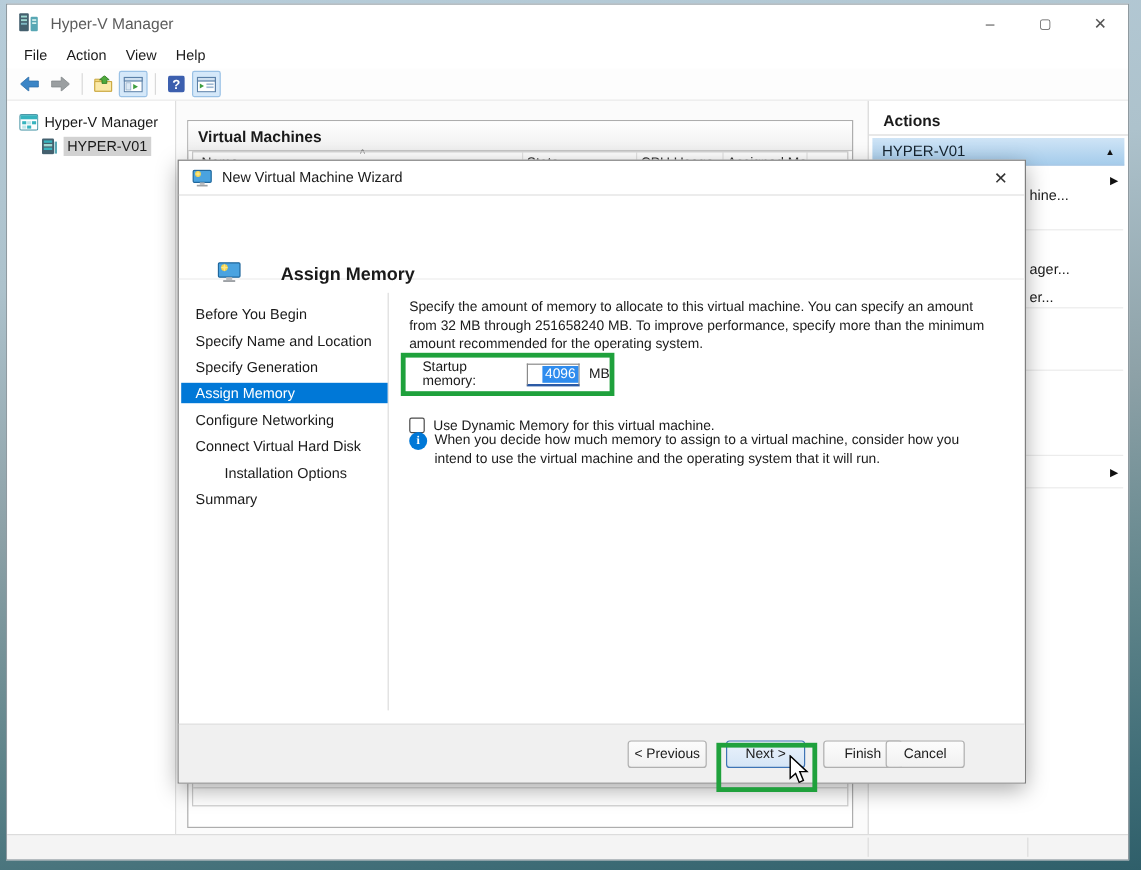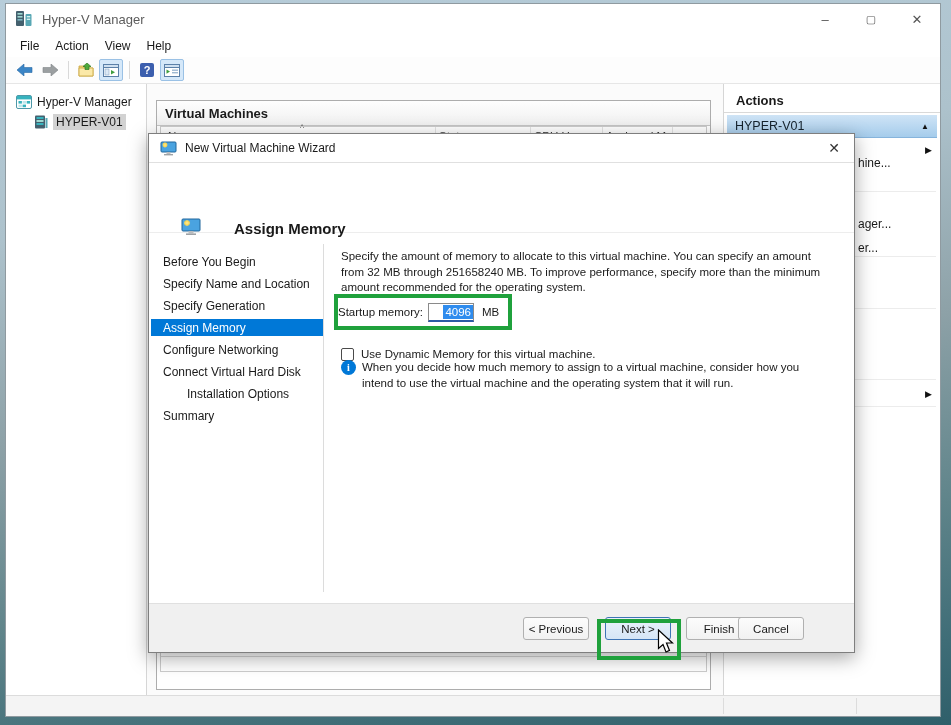--- a/index.html
+++ b/index.html
@@ -71,25 +71,25 @@
   .dlg-header { height: 70px; position: relative; border-bottom: 1px solid #ededed; }
   .dlg-header .hicon { position: absolute; left: 32px; top: 55px; }
   .dlg-header .heading { position: absolute; left: 85px; top: 57px; font-weight: bold; font-size: 15px; }
   .nav-divider { position: absolute; left: 174px; top: 110px; width: 1px; height: 348px; background: #dcdcdc; }
   .navlist { position: absolute; left: 2px; top: 117px; width: 172px; }
   .nav-item { height: 22px; display: flex; align-items: center; padding-left: 12px; font-size: 12px; }
   .nav-item.indent { padding-left: 36px; }
   .nav-item.selected { background: #0078d7; color: #fff; height: 17px; margin: 2px 0 3px 0; }
   .intro { position: absolute; left: 192px; top: 115px; width: 492px; line-height: 15.5px; }
   .green-box { border: 4px solid #1fa13c; z-index: 11; position: absolute; }
-  .gb-mem { left: 185px; top: 160px; width: 178px; height: 36px; display: flex; align-items: center; padding-left: 0; background: #fff; }
+  .gb-mem { left: 185px; top: 160px; width: 178px; height: 36px; display: flex; align-items: center; padding-left: 14px; background: #fff; }
   .mem-input { width: 46px; height: 19px; margin-left: 5px; background: #fff; border: 1px solid #8a8a8a; border-bottom: 2px solid #2b5aa5; display: flex; align-items: center; justify-content: flex-end; }
   .mem-input .selval { background: #2f8cee; color: #fff; padding: 1px 2px; font-size: 11.5px; }
   .mem-unit { margin-left: 8px; }
-  .chkrow { position: absolute; left: 192px; top: 214px; display: flex; }
+  .chkrow { position: absolute; left: 192px; top: 214px; display: flex; align-items: center; }
   .checkbox { width: 13px; height: 13px; background: #fff; border: 1px solid #4a4a4a; border-radius: 2px; }
   .chkrow .lbl { margin-left: 7px; }
   .inforow { position: absolute; left: 192px; top: 226px; width: 500px; display: flex; }
   .info-icon { width: 15px; height: 15px; border-radius: 50%; background: #0078d7; color: #fff; font-weight: bold; font-size: 10px; display: flex; align-items: center; justify-content: center; flex: 0 0 auto; font-family: "Liberation Serif", serif; }
   .inforow .txt { margin-left: 6px; width: 470px; line-height: 15.5px; }
   .dlg-footer { position: absolute; left: 0; right: 0; bottom: 0; height: 49px; background: #f0f0f0; border-top: 1px solid #e0e0e0; }
   .btn { position: absolute; top: 13px; width: 66px; height: 23px; border: 1px solid #b0b0b0; border-radius: 3px; background: linear-gradient(#fcfcfc,#f1f1f1); font-size: 11.5px; display: flex; align-items: center; justify-content: center; }
   .btn-prev { left: 374px; }
   .btn-next { left: 456px; border: 1px solid #3e74b5; background: linear-gradient(#eaf2fb,#d5e5f6); }
   .btn-finish { left: 537px; }

